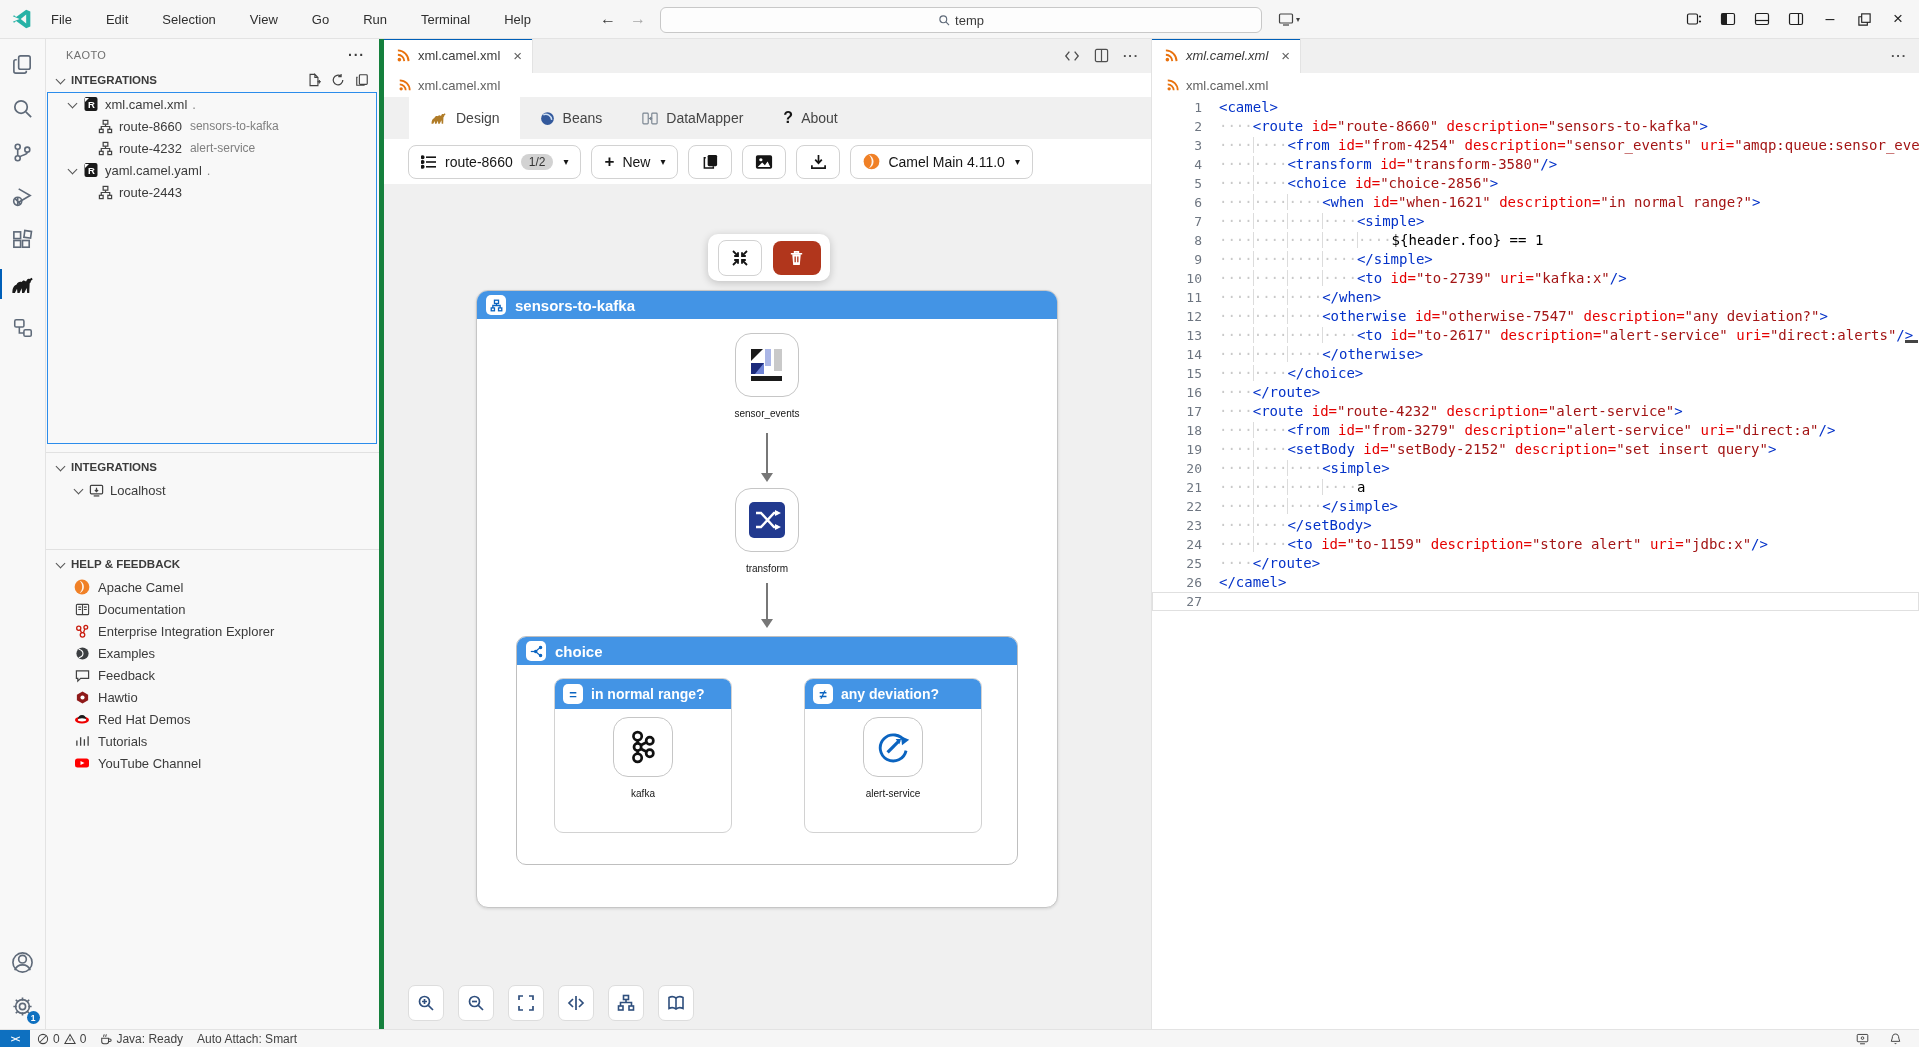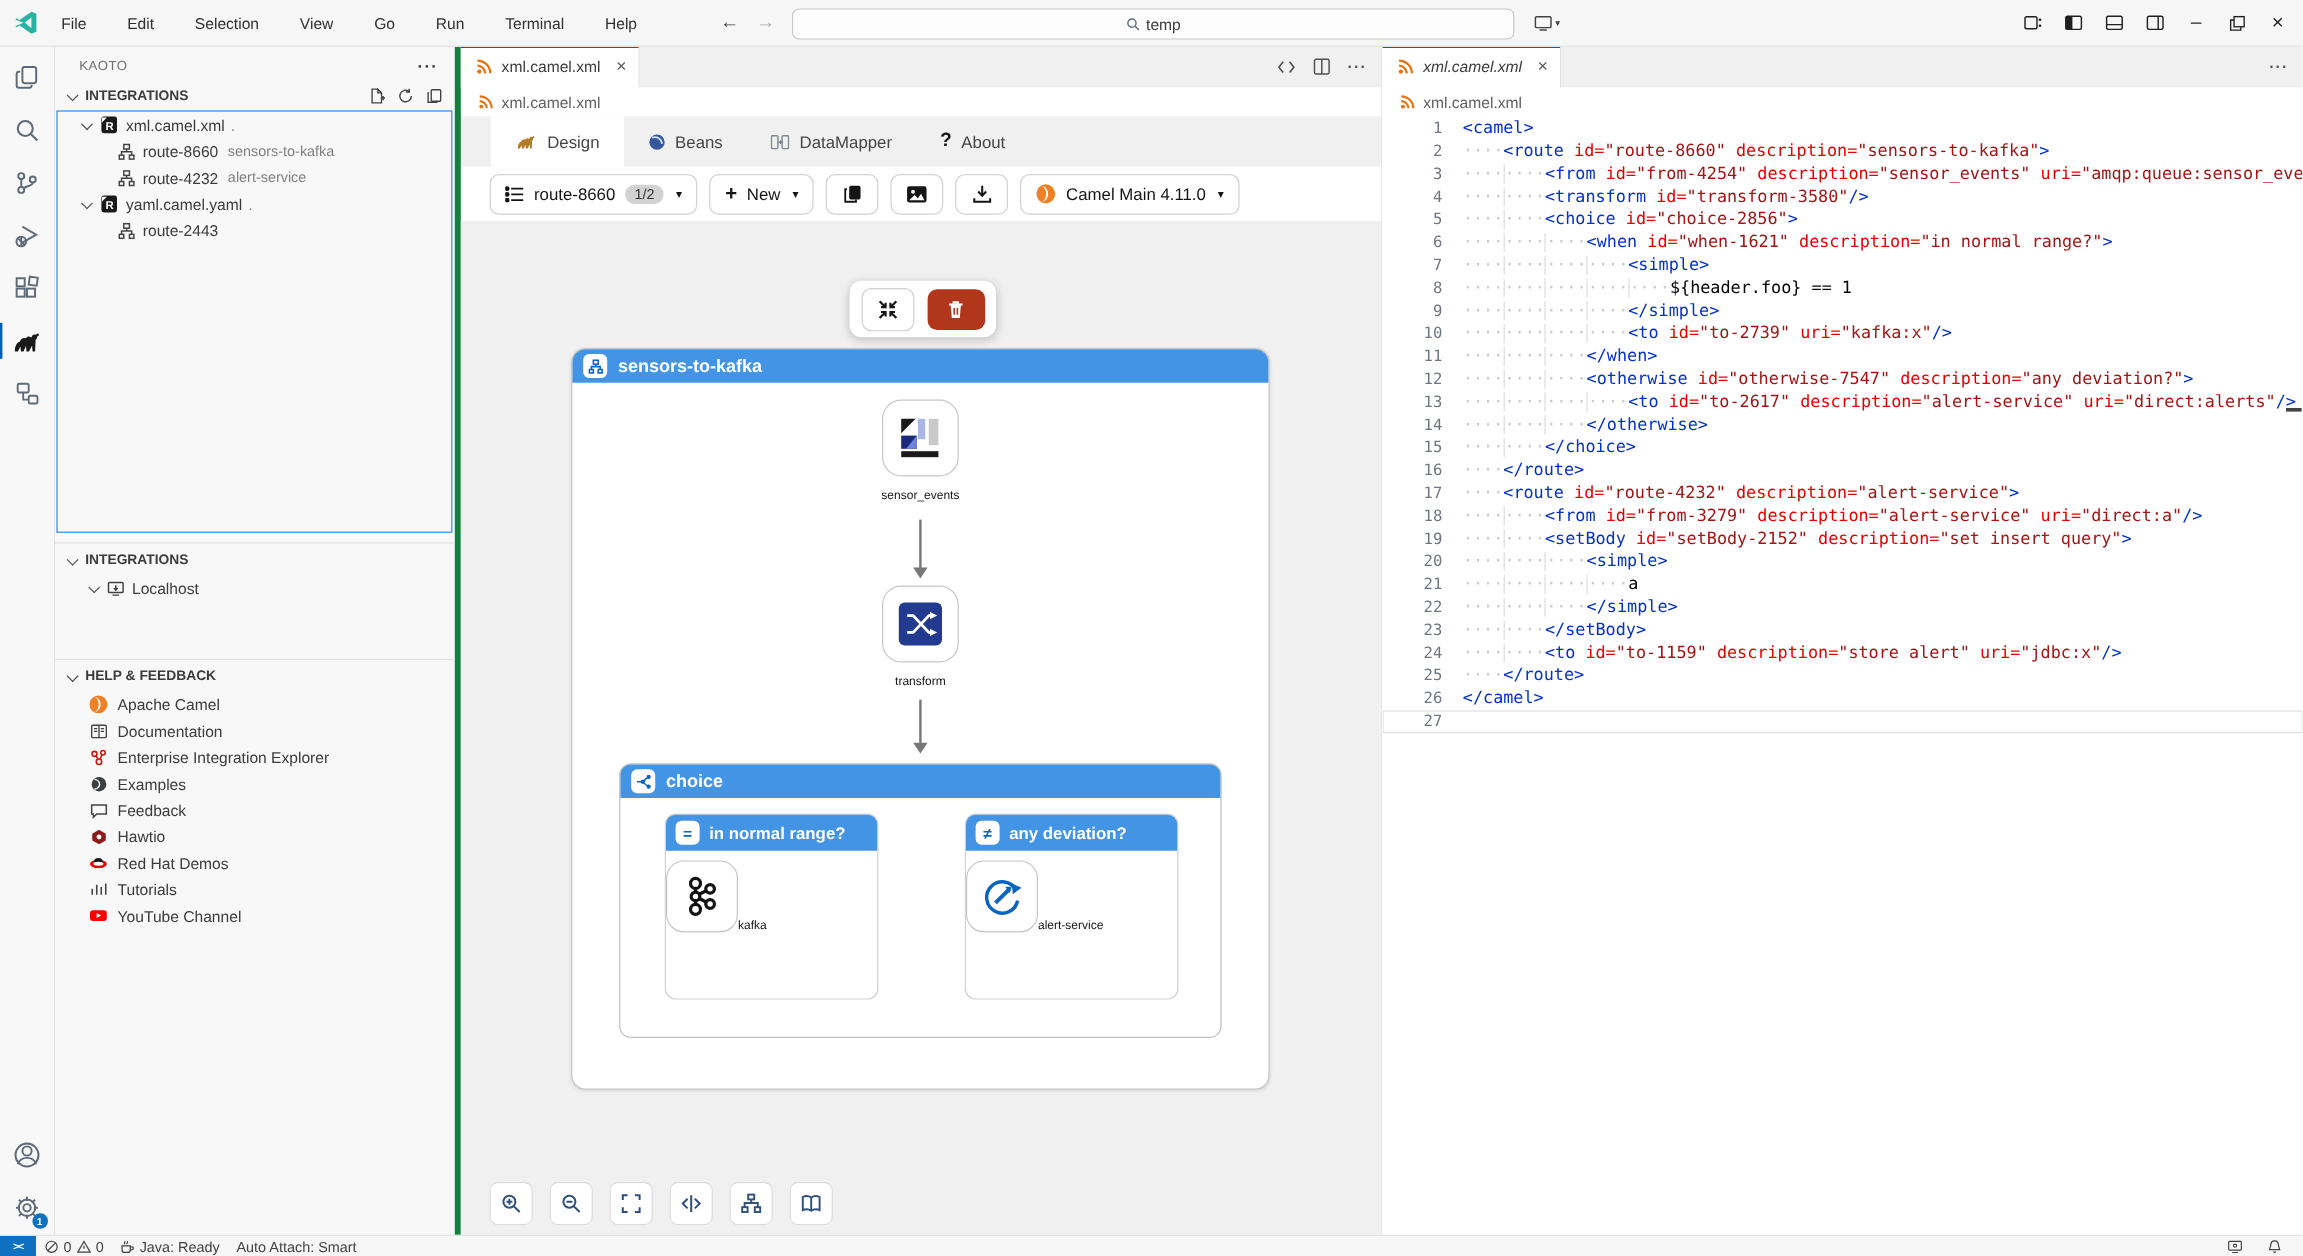--- a/index.html
+++ b/index.html
@@ -91,21 +91,21 @@
              display:flex;align-items:center;justify-content:center}
   .node-label{margin-top:11px;font-size:10px;color:#151515}
   .edge{position:absolute;width:2px;background:#777}
   .edge::after{content:"";position:absolute;left:-5px;bottom:-9px;border:6px solid transparent;border-top:9px solid #777}
   .choice-box{position:absolute;left:39px;top:345px;width:500px;height:227px;background:#fff;
               border:1px solid #bfbfbf;border-radius:10px}
   .choice-box .group-header{border-radius:9px 9px 0 0}
   .branch{position:absolute;top:41px;width:176px;height:153px;background:#fff;border:1px solid #d2d2d2;border-radius:9px}
   .branch-header{height:30px;background:#4394e5;border-radius:8px 8px 0 0;display:flex;align-items:center;
                  gap:8px;padding:0 8px;color:#fff;font-weight:700;font-size:14px}
-  .bnode{position:absolute;left:0;right:0;top:38px;display:flex;flex-direction:row;align-items:flex-end}
+  .bnode{position:absolute;left:0;right:0;top:38px;display:flex;flex-direction:column;align-items:center}
   .bnode .node-icon{width:58px;height:58px;border-radius:15px}
   .canvas-controls{position:absolute;left:24px;top:801px;display:flex;gap:14px}
   .ctrl-btn{width:34px;height:34px;background:#fff;border:1px solid #ddd;border-radius:7px;
             display:flex;align-items:center;justify-content:center;cursor:pointer}
   
   .code-area{flex:1;position:relative;font-family:"DejaVu Sans Mono",monospace;font-size:14px;
              line-height:19px;overflow:hidden;padding-top:1px}
   .code-line{display:flex;height:19px;white-space:pre}
   .code-line.cur{outline:1px solid #e0e0e0;outline-offset:-1px}
   .ln{width:50px;text-align:right;padding-right:17px;color:#6e7681;font-size:13px;flex:none}

